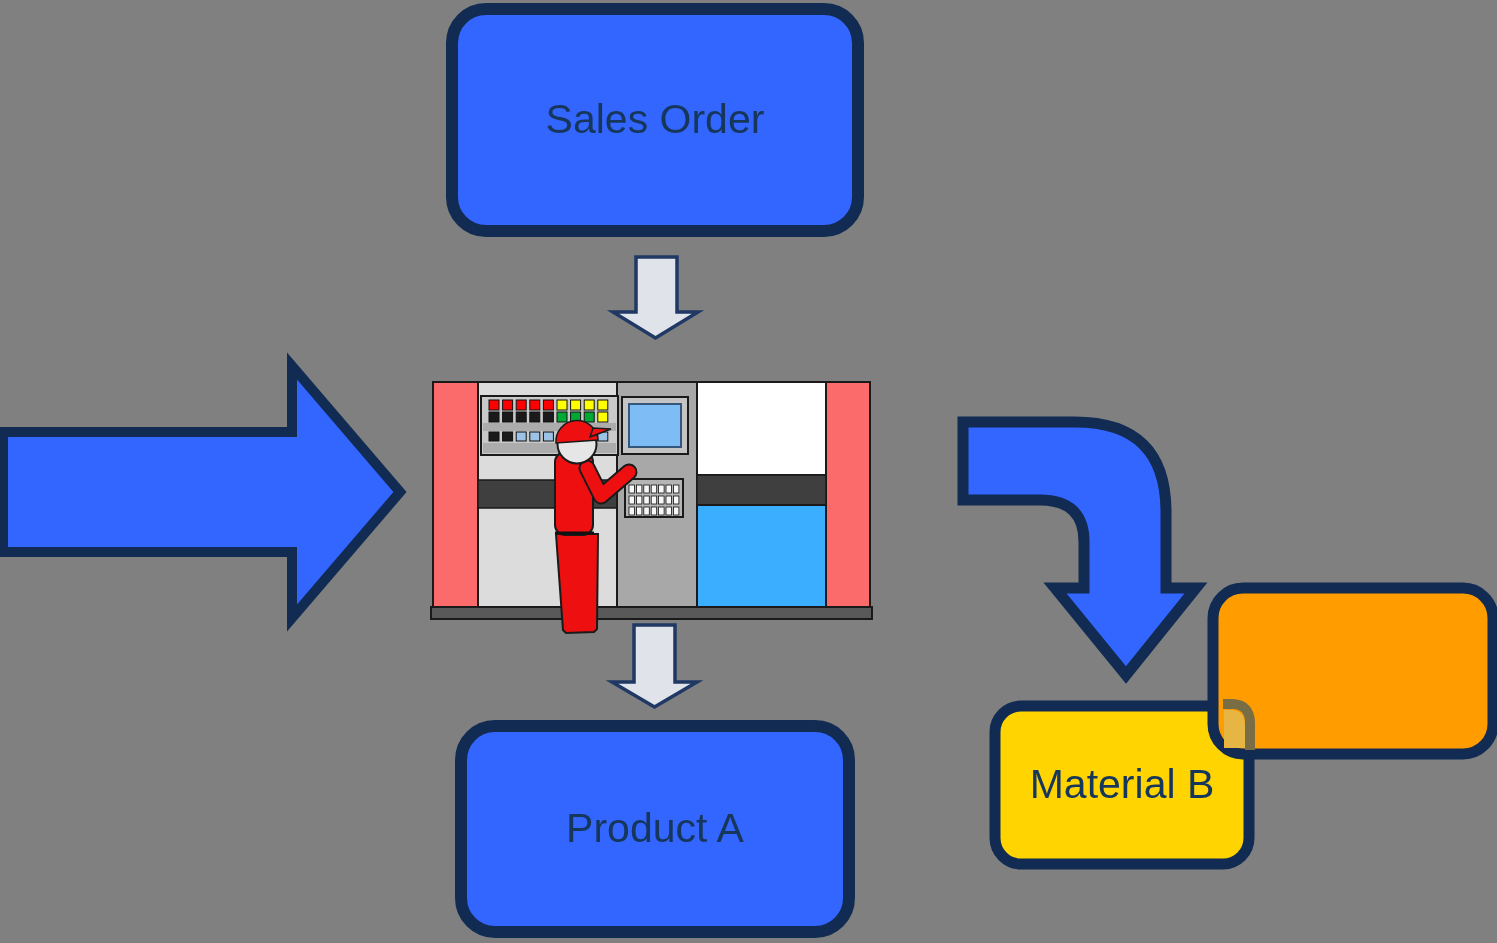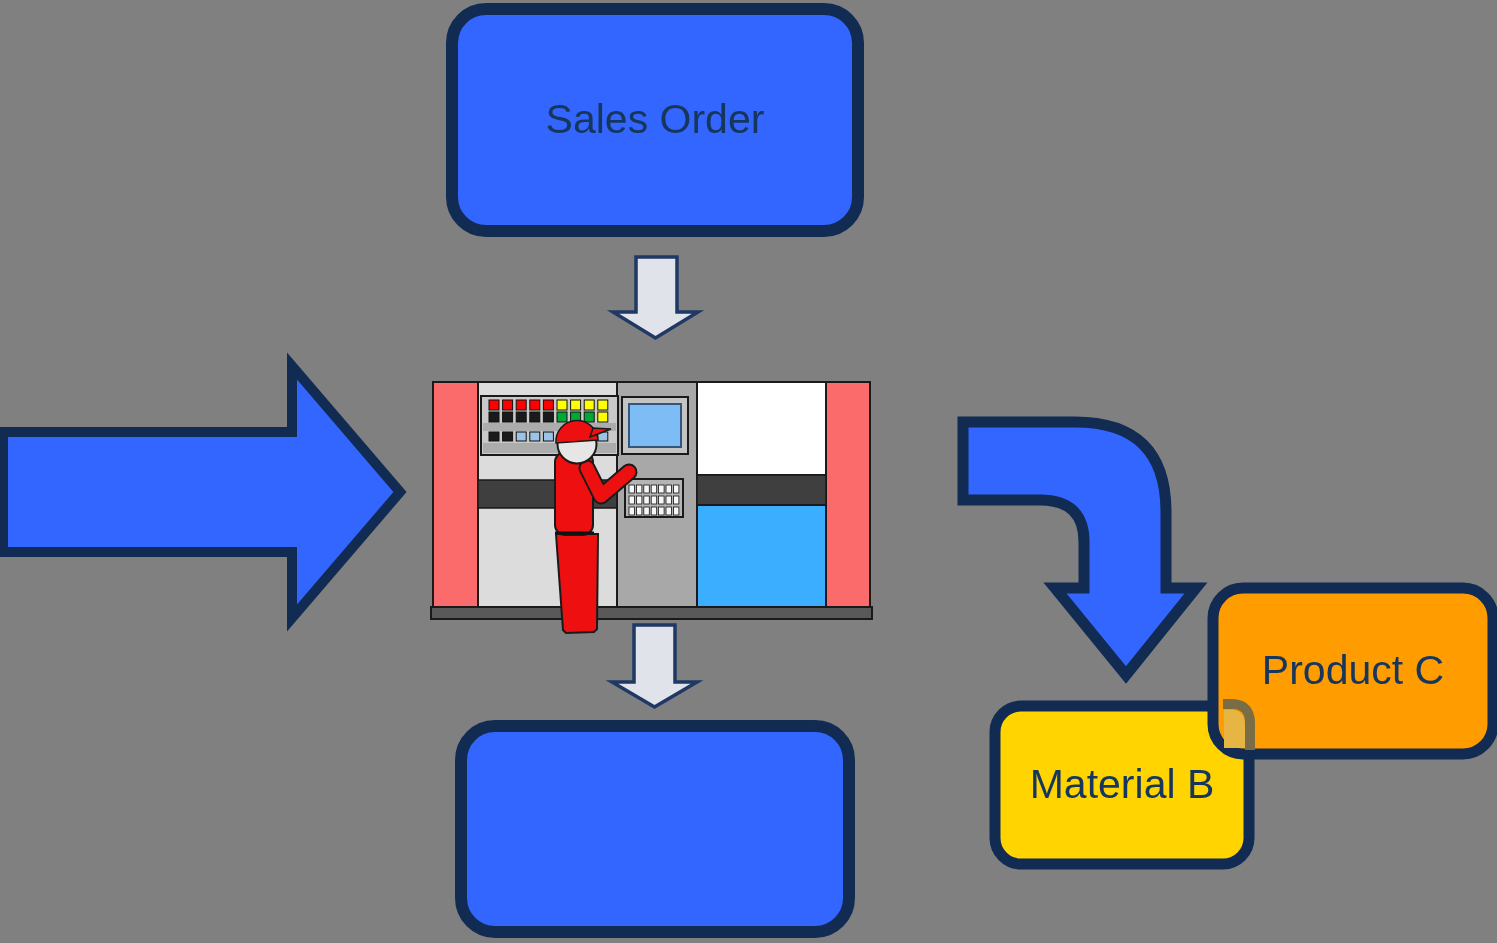--- a/index.html
+++ b/index.html
@@ -149,18 +149,18 @@
 
     <path d="M 1224,710 L 1232,710 Q 1245,711 1245,726 L 1245,748 L 1224,748 Z" fill="#E7B544"></path>
     <path d="M 1223,704 L 1233,704 Q 1250,705 1250,723 L 1250,750" fill="none" stroke-width="10" stroke="#786D44"></path>
   </svg>
 
   <div class="lbl col lbl-sales">
     <span>Sales Order</span>
   </div>
 
 
+  <div class="lbl lbl-prodA">Product A</div>
 
   <div class="lbl lbl-prodB">Material B</div>
 
-  <div class="lbl lbl-prodC">Product C</div>
 
 </div>
 
 </body></html>

